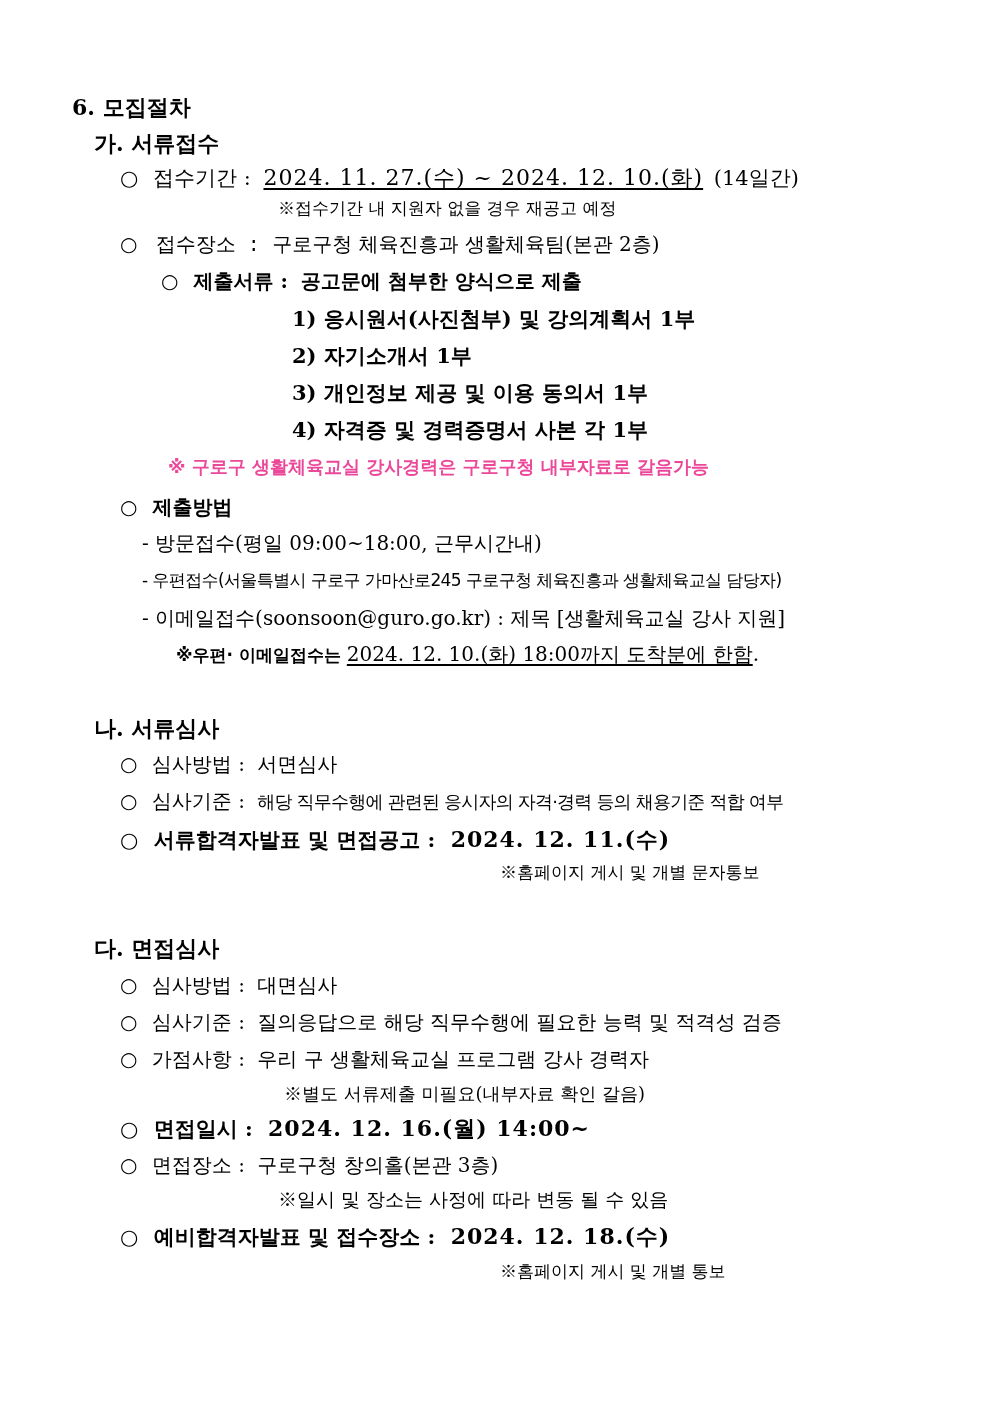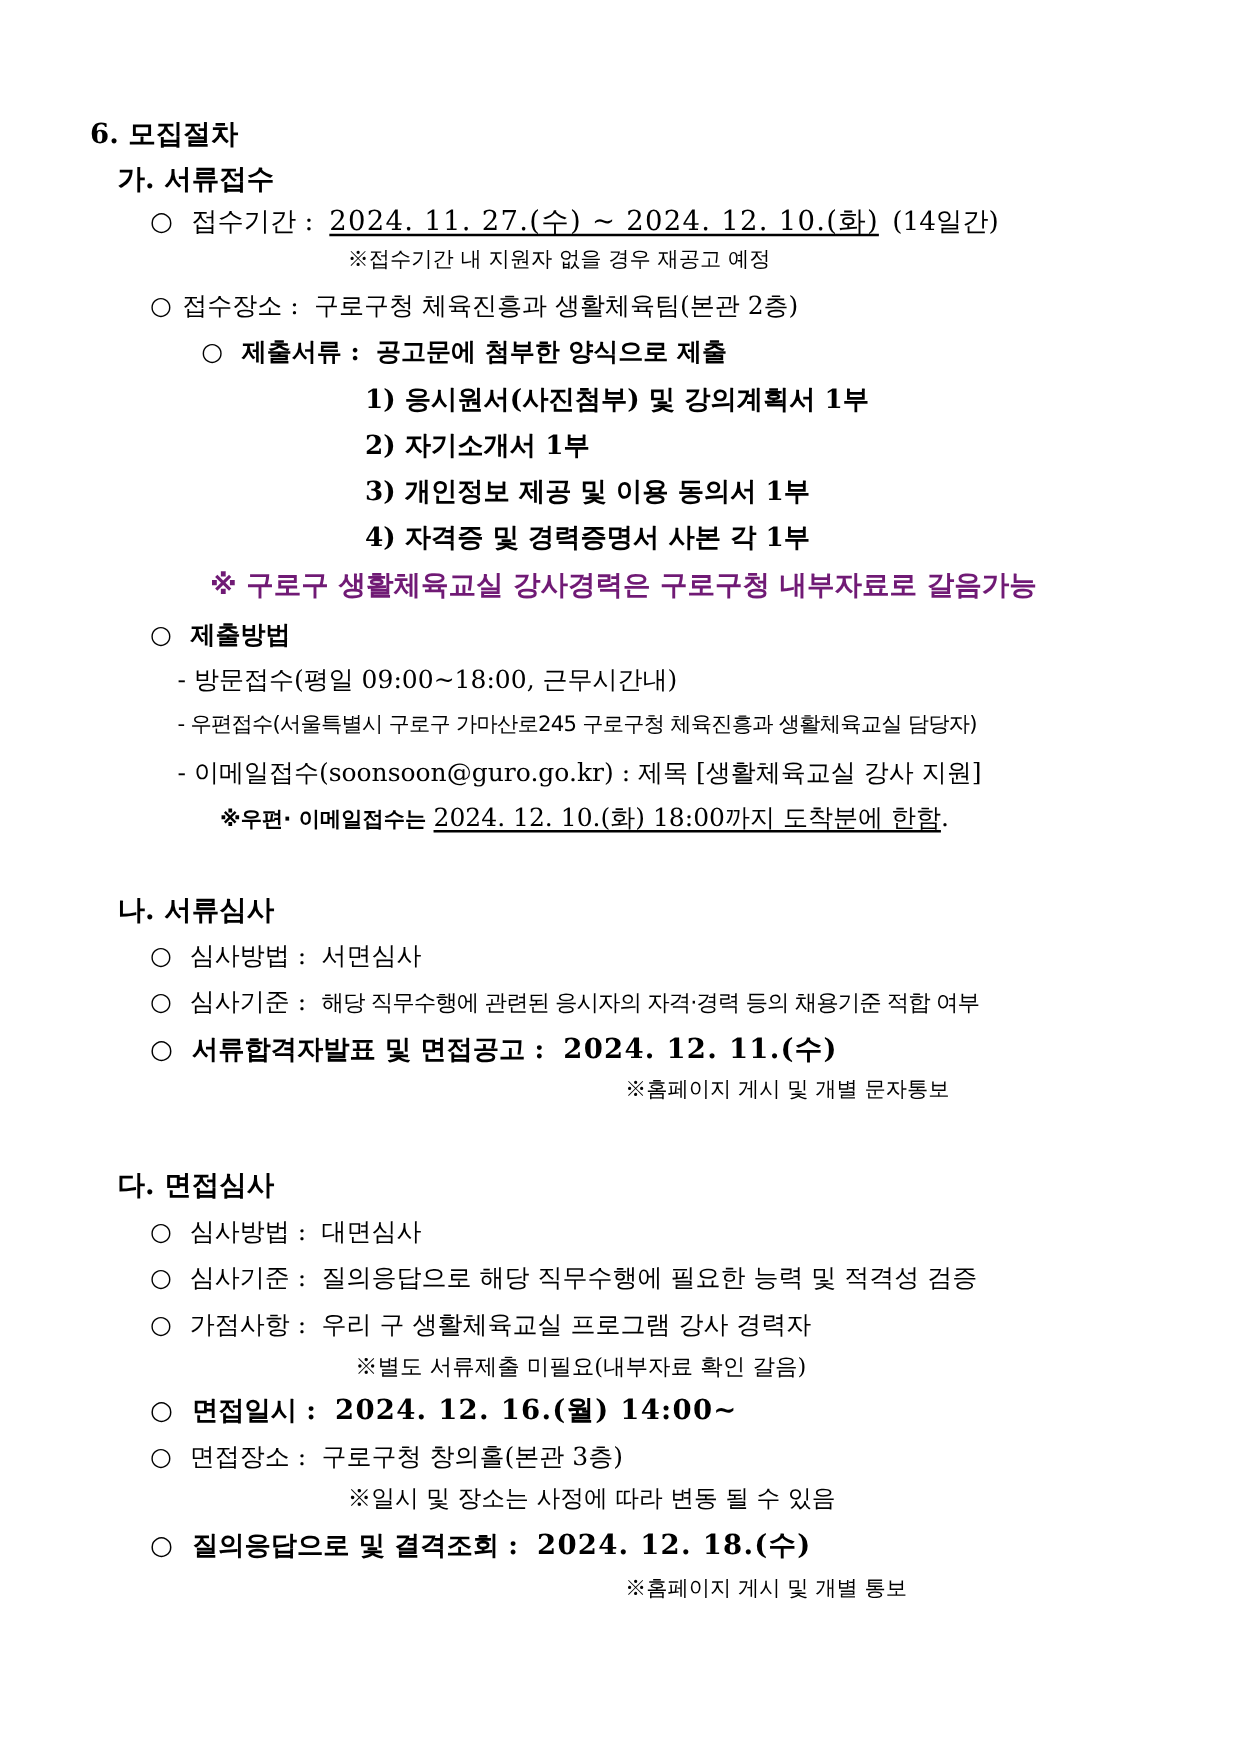--- a/index.html
+++ b/index.html
@@ -16,21 +16,21 @@
       color: #000000;
     }
     .line {
       position: absolute;
       white-space: nowrap;
       line-height: 1;
       font-size: 20px;
     }
     .b { font-weight: bold; }
     .u { text-decoration: underline; text-underline-offset: 3px; text-decoration-thickness: 1.5px; }
-    .red { color: #701a75; font-family: "DejaVu Sans", "Liberation Sans", sans-serif; font-weight: bold; font-size: 22px; }
+    .red { color: #ec4899; font-family: "DejaVu Sans", "Liberation Sans", sans-serif; font-weight: bold; font-size: 18px; }
     .small { font-size: 17px; }
     .tiny { font-size: 18px; }
     .sans { font-family: "DejaVu Sans", "Liberation Sans", sans-serif; }
     .narrow { font-size: 17px; letter-spacing: -0.6px; }
     .h1 { font-size: 22px; font-weight: bold; }
     .h2 { font-size: 22px; font-weight: bold; }
     .date-big { font-size: 22px; letter-spacing: 1px; }
   </style>
 </head>
 <body>
@@ -42,21 +42,21 @@
 <div class="line" style="left:120px; top:167px; font-size:21px;">
   <span>○</span>
   <span style="margin-left:8px;">접수기간 :</span>
   <span class="u date-big" style="margin-left:6px;">2024. 11. 27.(수) ~ 2024. 12. 10.(화)</span>
   <span style="margin-left:4px;">(14일간)</span>
 </div>
 <div class="line small" style="left:278px; top:200px;">※접수기간 내 지원자 없을 경우 재공고 예정</div>
 
 <div class="line" style="left:120px; top:234px;">
   <span>○</span>
-  <span style="margin-left:2px;">접수장소 :</span>
+  <span style="margin-left:12px;font-family:Liberation Mono, monospace;">접수장소 :</span>
   <span style="margin-left:6px;">구로구청 체육진흥과 생활체육팀(본관 2층)</span>
 </div>
 
 <div class="line b" style="left:120px; top:271px;margin-left:41px;">
   <span style="font-weight:normal;">○</span>
   <span style="margin-left:8px;">제출서류 :</span>
   <span style="margin-left:6px;">공고문에 첨부한 양식으로 제출</span>
 </div>
 
 <div class="line b" style="left:292px; top:308px; font-size:21px;">1) 응시원서(사진첨부) 및 강의계획서 1부</div>
@@ -129,16 +129,16 @@
 
 <div class="line" style="left:120px; top:1155px;">
   <span>○</span>
   <span style="margin-left:8px;">면접장소 :</span>
   <span style="margin-left:6px;">구로구청 창의홀(본관 3층)</span>
 </div>
 <div class="line" style="left:278px; top:1190px; font-size:19px;">※일시 및 장소는 사정에 따라 변동 될 수 있음</div>
 
 <div class="line b" style="left:120px; top:1225px; font-size:21px;">
   <span style="font-weight:normal;">○</span>
-  <span style="margin-left:8px;">질의응답으로 및 결격조회 :</span>
+  <span style="margin-left:8px;">예비합격자발표 및 접수장소 :</span>
   <span class="date-big" style="margin-left:8px;">2024. 12. 18.(수)</span>
 </div>
 <div class="line small" style="left:500px; top:1263px;">※홈페이지 게시 및 개별 통보</div>
 
 </body></html>

